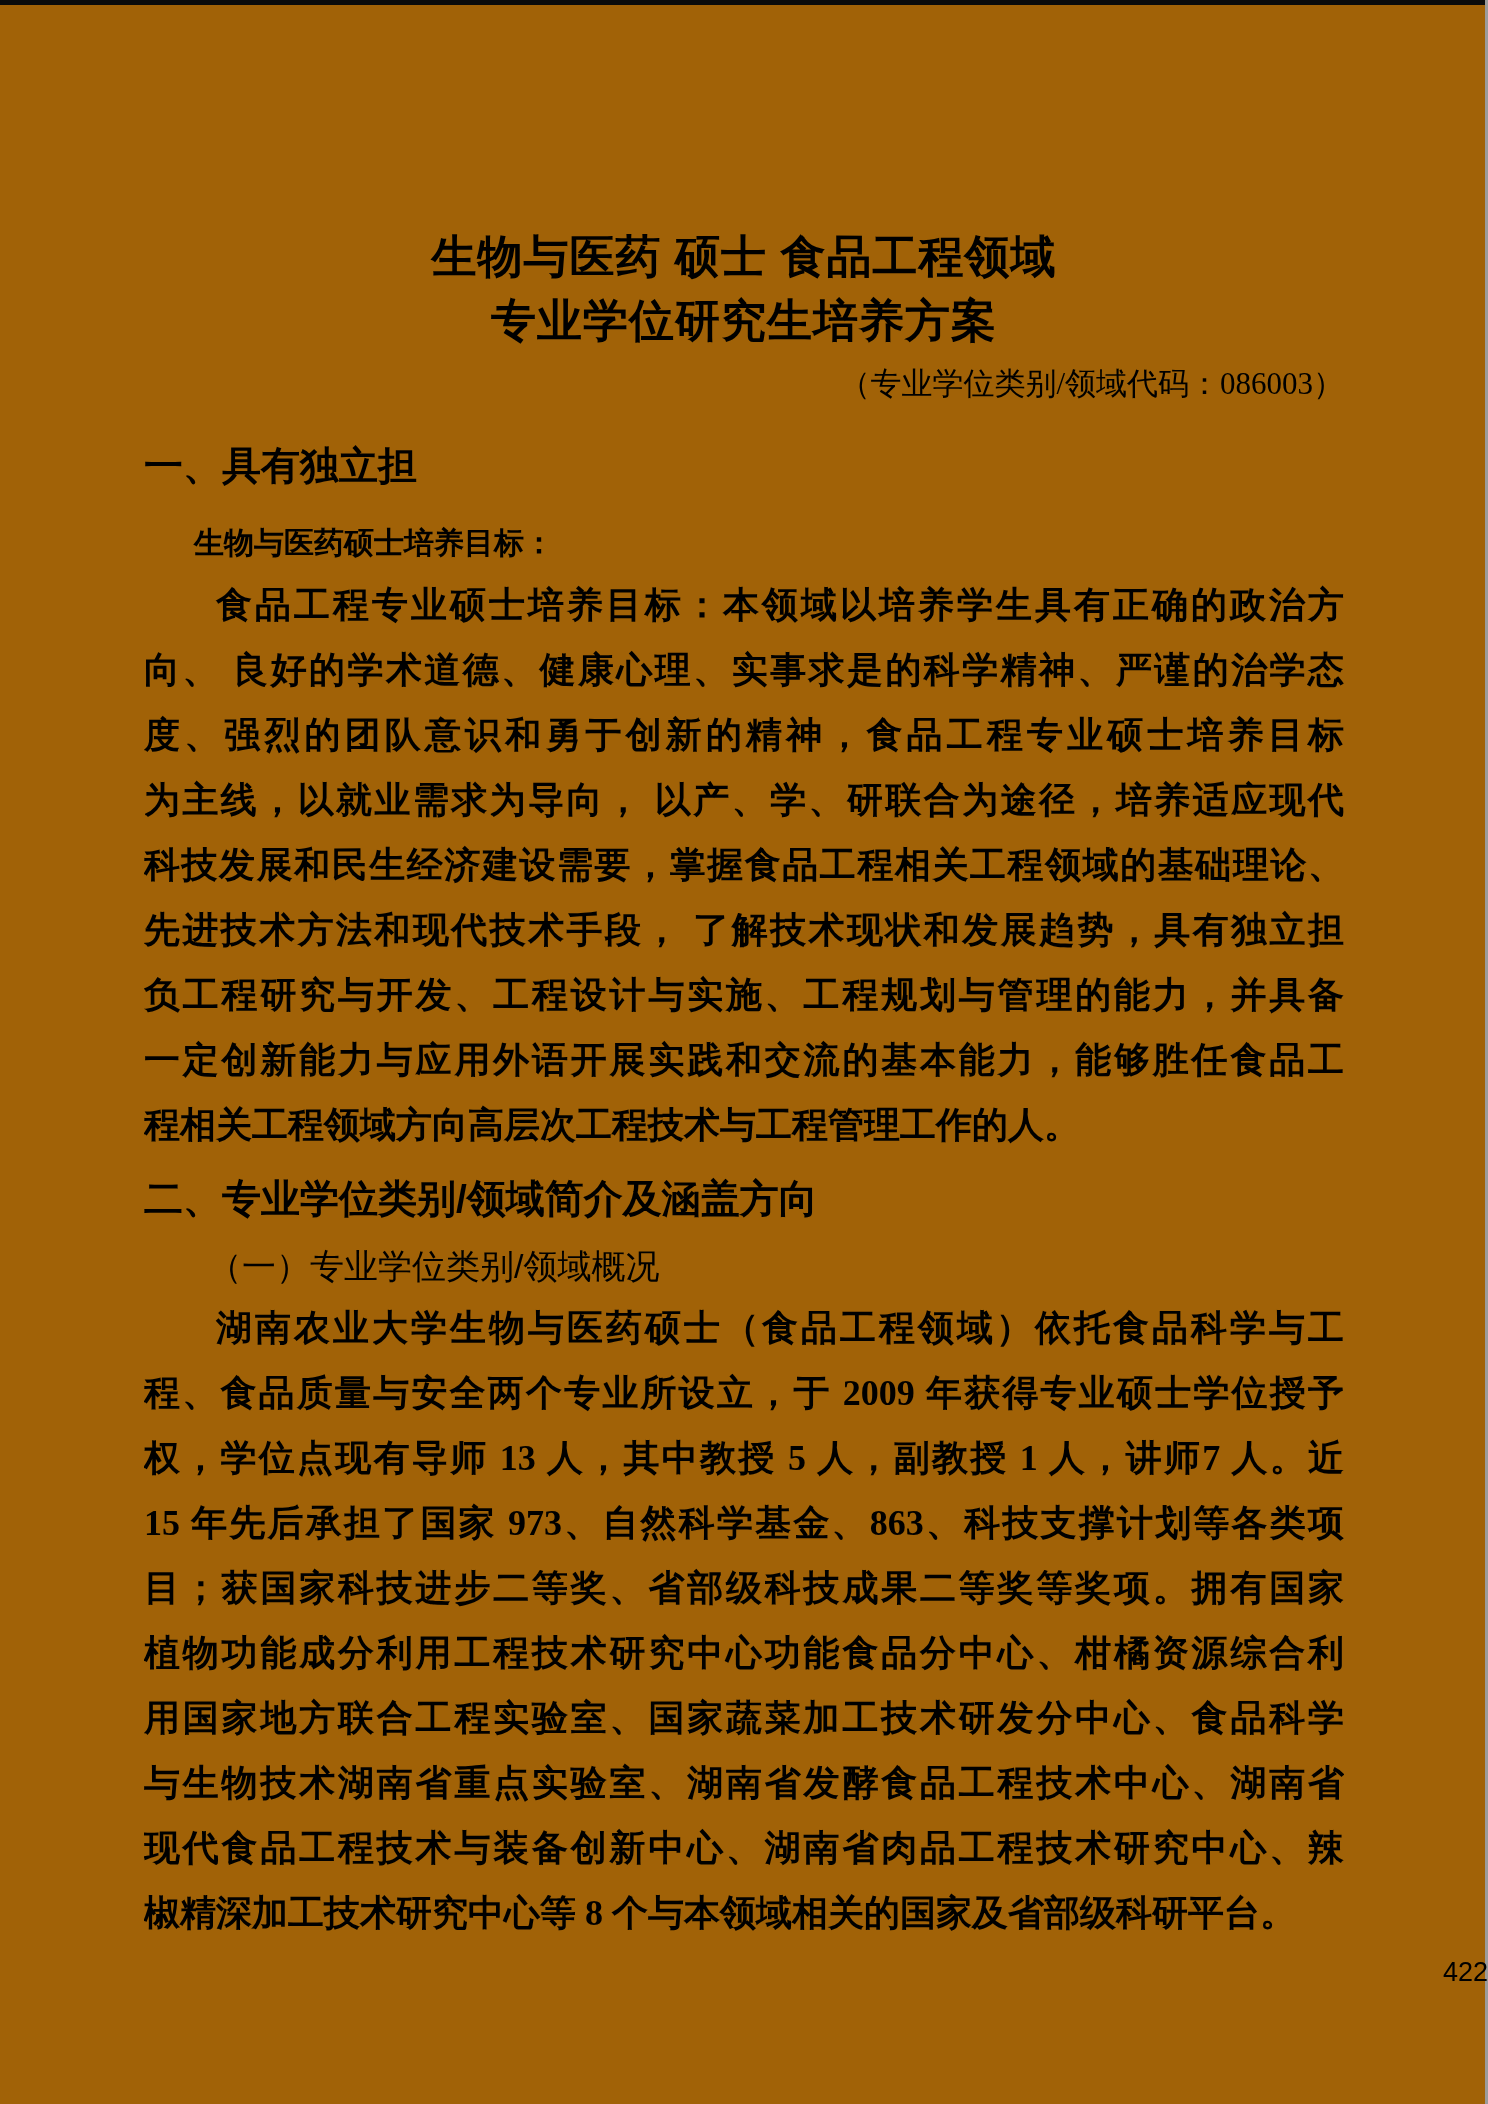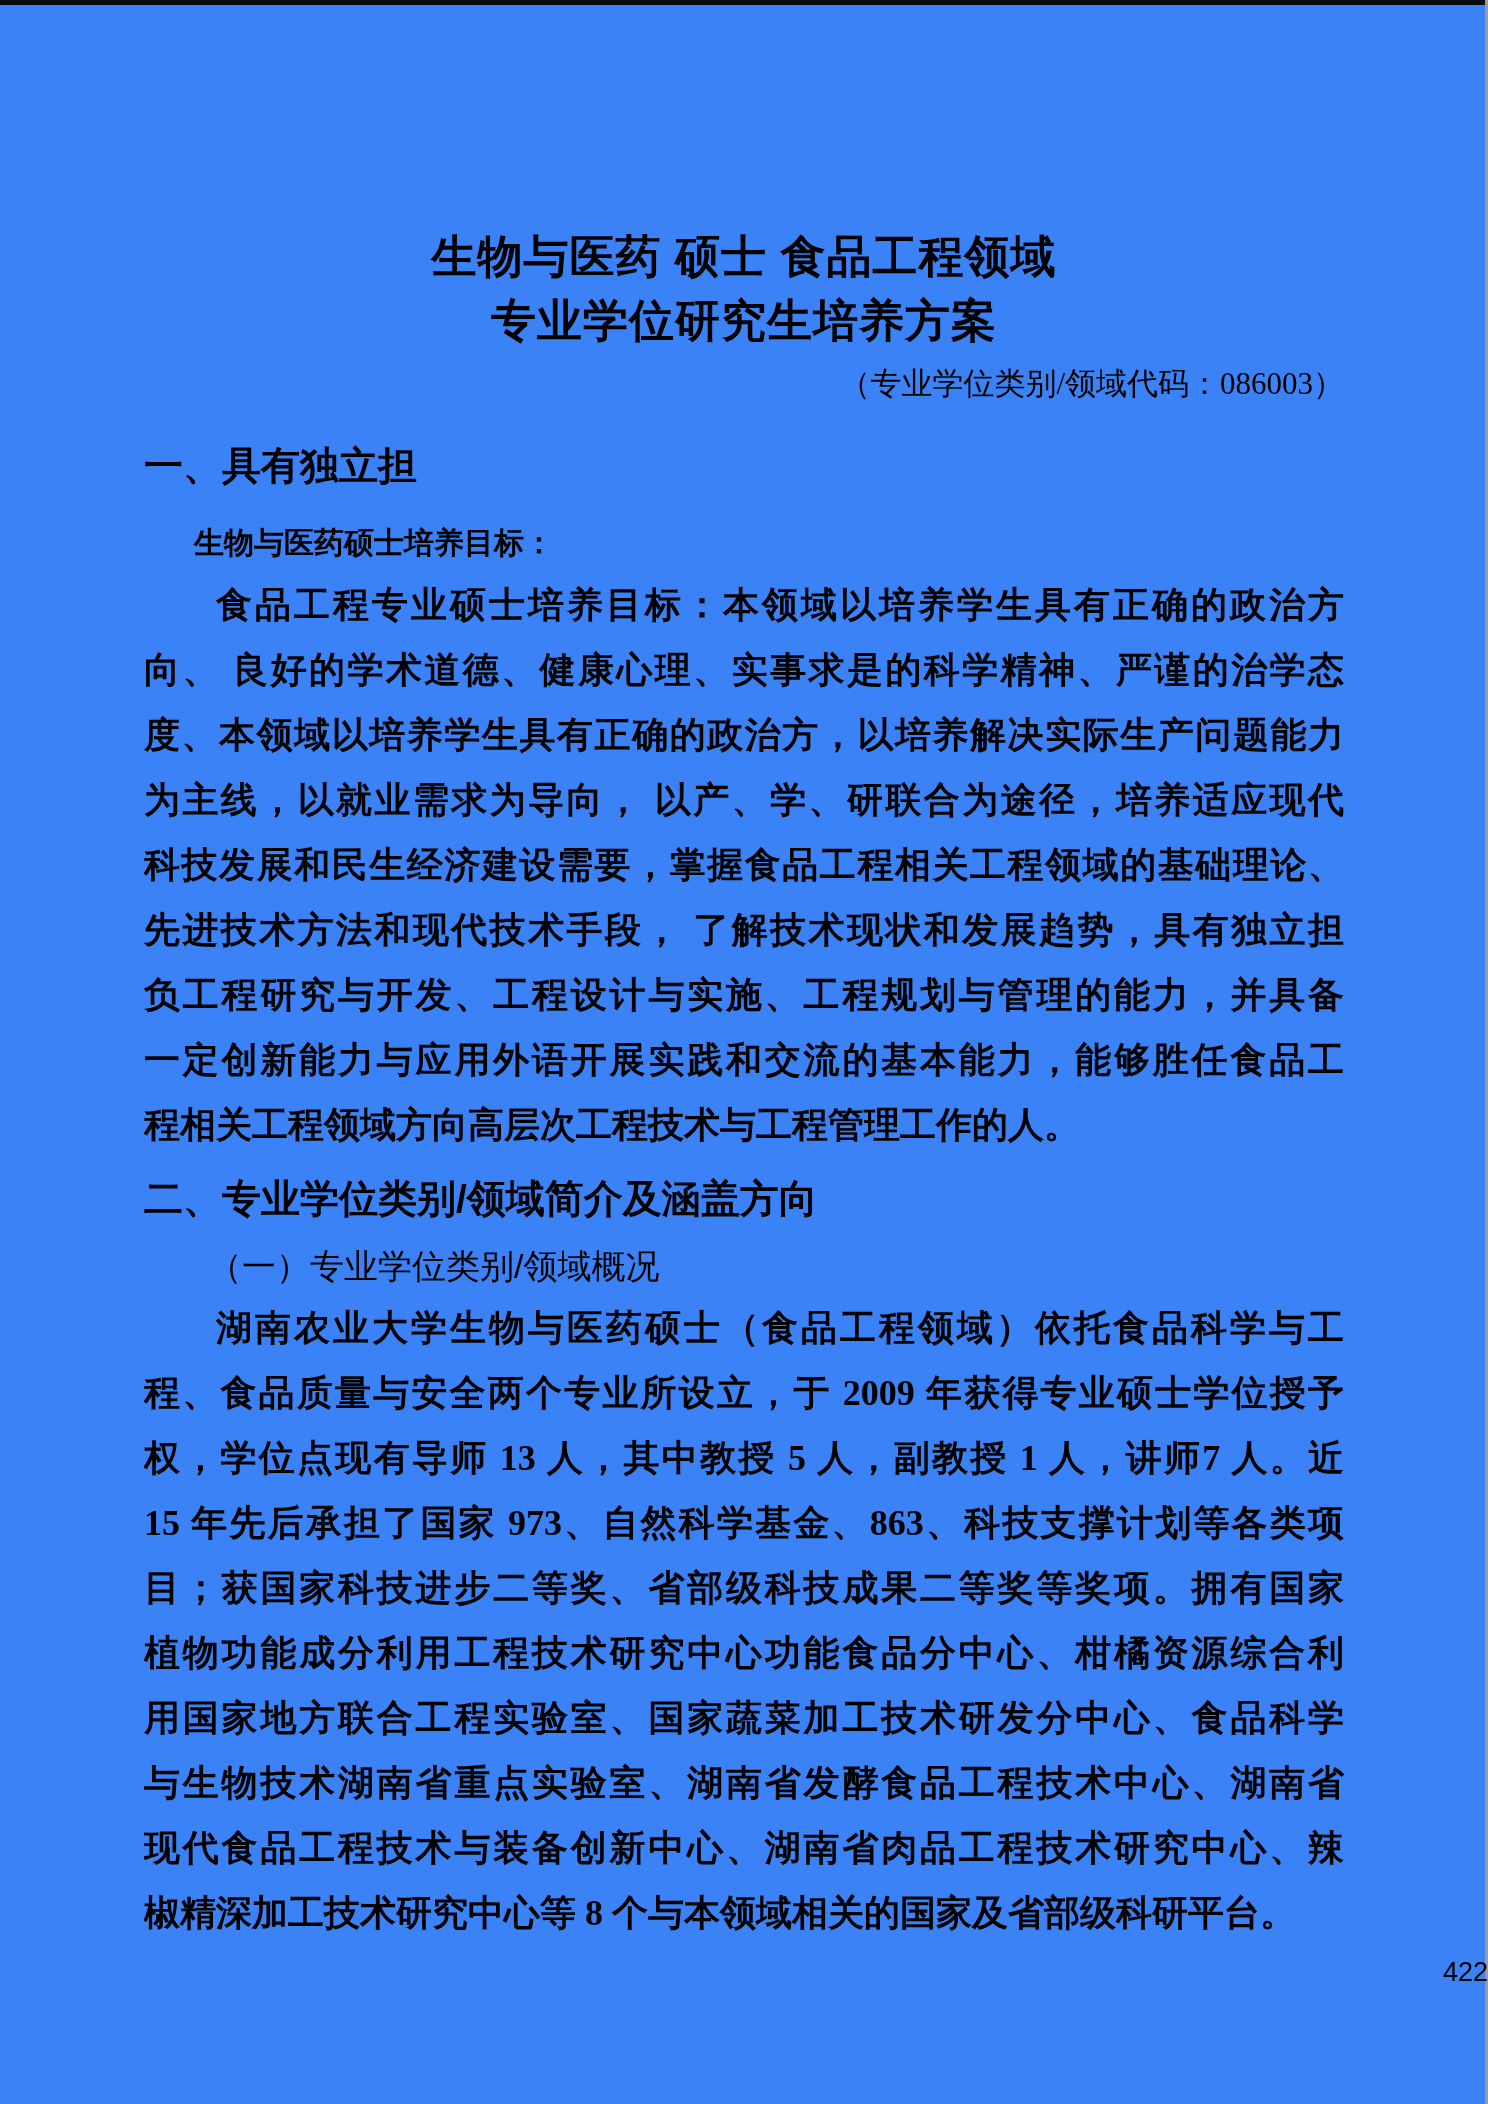--- a/index.html
+++ b/index.html
@@ -1,20 +1,20 @@
 <!DOCTYPE html>
 <html><head>
 <meta charset="utf-8">
 <style>
   html, body { margin: 0; padding: 0; background: #ffffff; }
   .page {
     position: relative;
     width: 1488px;
     height: 2104px;
-    background: #3b82f6;
+    background: #a16207;
     color: #000000;
     font-family: "Liberation Serif", "DejaVu Serif", serif;
     overflow: hidden;
     box-sizing: border-box;
   }
   .edge-top {
     position: absolute; top: 0; left: 0;
     width: 100%; height: 5px; background: #0b0b0b;
   }
   .edge-right {
@@ -100,21 +100,21 @@
     <div class="title-line">生物与医药 硕士 食品工程领域</div>
     <div class="title-line">专业学位研究生培养方案</div>
     <div class="code-line">（专业学位类别/领域代码：086003）</div>
 
     <div class="h-major">一、具有独立担</div>
     <div class="sub-bold-1">生物与医药硕士培养目标：</div>
 
     <div class="para">
       <div class="bline firstline">食品工程专业硕士培养目标：本领域以培养学生具有正确的政治方</div>
       <div class="bline">向、 良好的学术道德、健康心理、实事求是的科学精神、严谨的治学态</div>
-      <div class="bline">度、本领域以培养学生具有正确的政治方，以培养解决实际生产问题能力</div>
+      <div class="bline">度、强烈的团队意识和勇于创新的精神，食品工程专业硕士培养目标</div>
       <div class="bline">为主线，以就业需求为导向， 以产、学、研联合为途径，培养适应现代</div>
       <div class="bline">科技发展和民生经济建设需要，掌握食品工程相关工程领域的基础理论、</div>
       <div class="bline">先进技术方法和现代技术手段， 了解技术现状和发展趋势，具有独立担</div>
       <div class="bline">负工程研究与开发、工程设计与实施、工程规划与管理的能力，并具备</div>
       <div class="bline">一定创新能力与应用外语开展实践和交流的基本能力，能够胜任食品工</div>
       <div class="bline lastline">程相关工程领域方向高层次工程技术与工程管理工作的人。</div>
     </div>
 
     <div class="h-major second">二、专业学位类别/领域简介及涵盖方向</div>
     <div class="sub-bold-2">（一）专业学位类别/领域概况</div>

